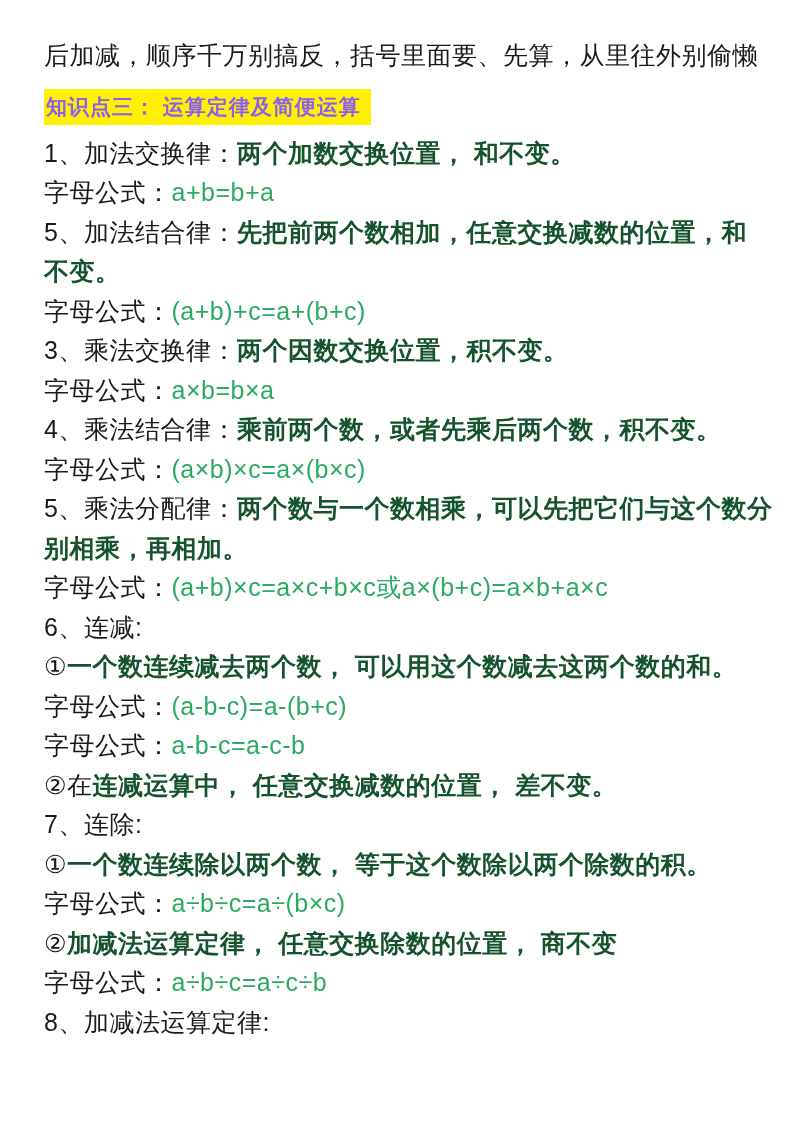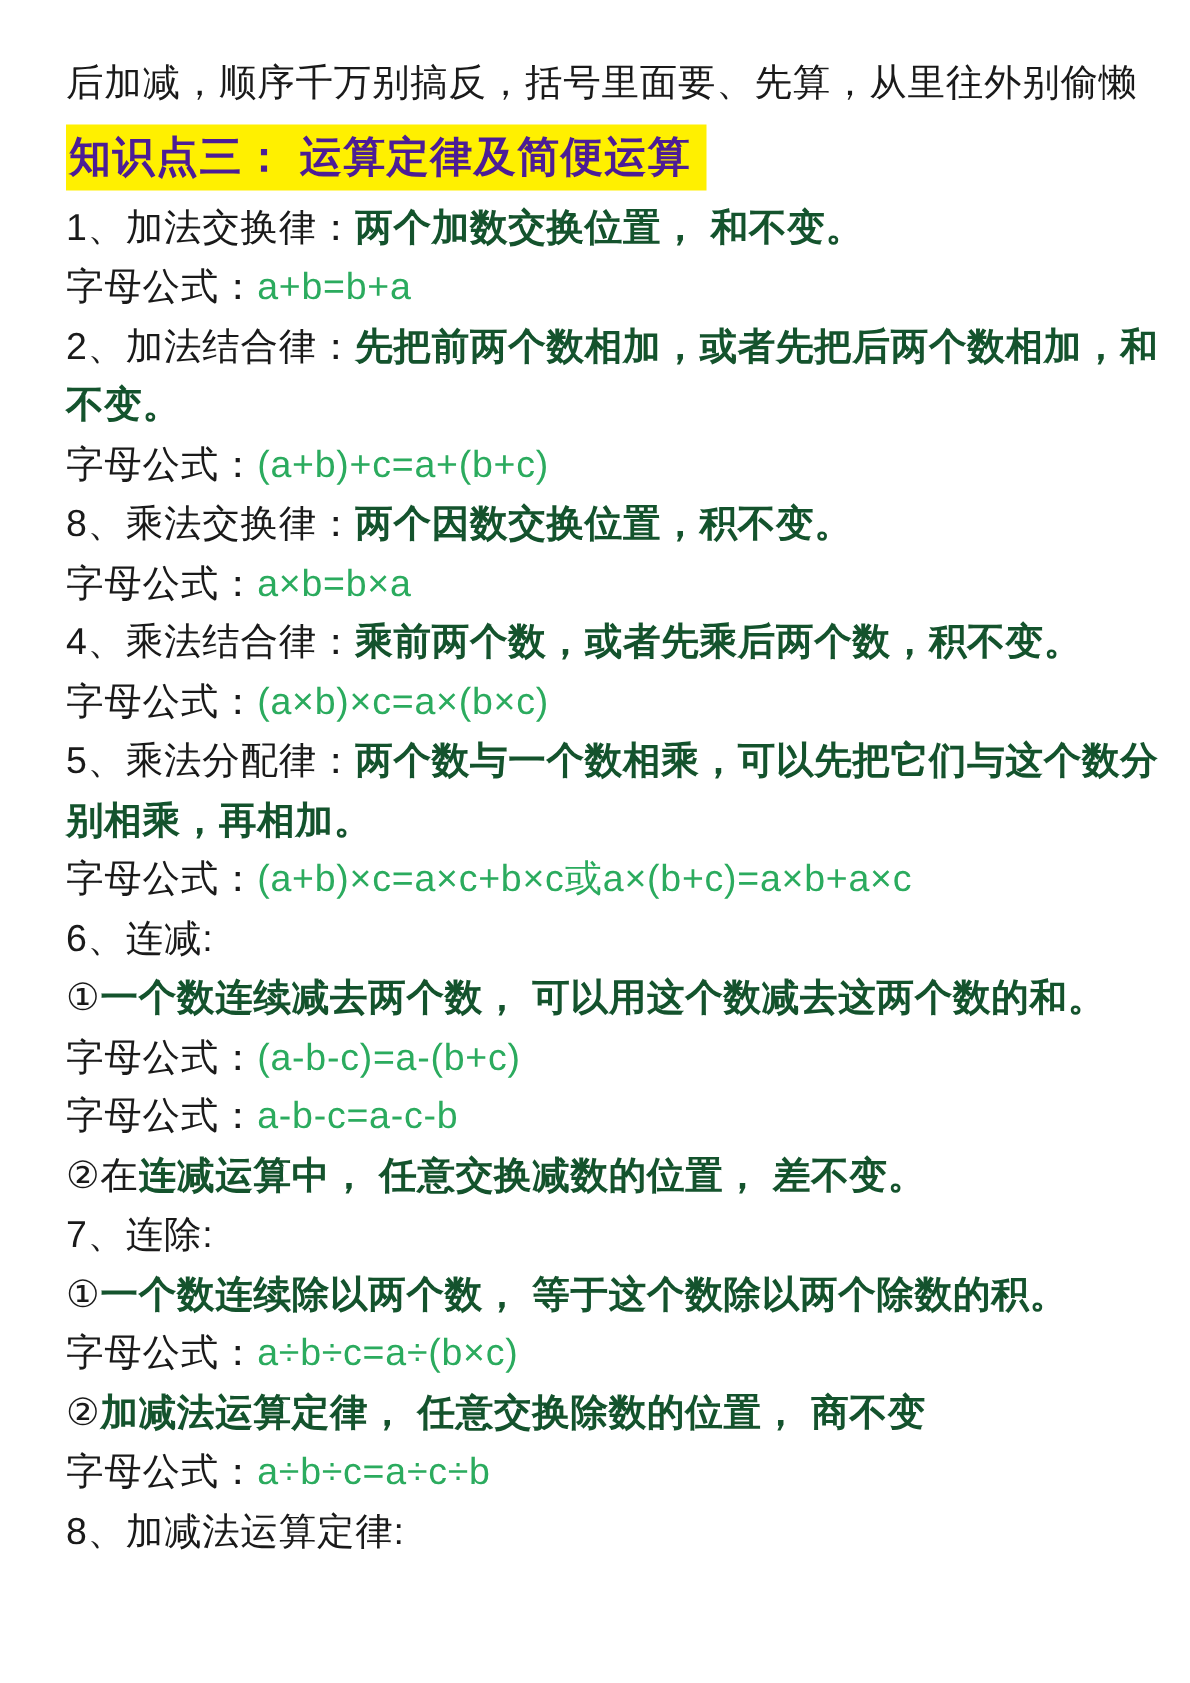--- a/index.html
+++ b/index.html
@@ -34,40 +34,40 @@
   .seg.green {
     color: #2bab5e;
     font-weight: 400;
   }
   .title-line {
     margin: 6px 0 4px 0;
     line-height: 46px;
   }
   .seg.highlight {
     background: #fff000;
-    color: #4c1d95;
+    color: #8b5cf6;
     font-weight: 800;
-    font-size: 28px;
+    font-size: 21px;
     padding: 6px 10px 7px 2px;
     letter-spacing: 1px;
   }
 </style>
 </head>
 <body>
 
 <div class="page">
   <div>
       <div class="line"><span class="seg black">后加减，顺序千万别搞反，括号里面要、先算，从里往外别偷懒</span></div>
       <div class="line title-line"><span class="seg highlight">知识点三： 运算定律及简便运算</span></div>
       <div class="line"><span class="seg black">1、加法交换律：</span><span class="seg red">两个加数交换位置， 和不变。</span></div>
       <div class="line"><span class="seg black">字母公式：</span><span class="seg green">a+b=b+a</span></div>
-      <div class="line"><span class="seg black">2、加法结合律：</span><span class="seg red">先把前两个数相加，或者先把后两个数相加，和</span></div>
+      <div class="line"><span class="seg black">5、加法结合律：</span><span class="seg red">先把前两个数相加，任意交换减数的位置，和</span></div>
       <div class="line"><span class="seg red">不变。</span></div>
       <div class="line"><span class="seg black">字母公式：</span><span class="seg green">(a+b)+c=a+(b+c)</span></div>
-      <div class="line"><span class="seg black">8、乘法交换律：</span><span class="seg red">两个因数交换位置，积不变。</span></div>
+      <div class="line"><span class="seg black">3、乘法交换律：</span><span class="seg red">两个因数交换位置，积不变。</span></div>
       <div class="line"><span class="seg black">字母公式：</span><span class="seg green">a×b=b×a</span></div>
       <div class="line"><span class="seg black">4、乘法结合律：</span><span class="seg red">乘前两个数，或者先乘后两个数，积不变。</span></div>
       <div class="line"><span class="seg black">字母公式：</span><span class="seg green">(a×b)×c=a×(b×c)</span></div>
       <div class="line"><span class="seg black">5、乘法分配律：</span><span class="seg red">两个数与一个数相乘，可以先把它们与这个数分</span></div>
       <div class="line"><span class="seg red">别相乘，再相加。</span></div>
       <div class="line"><span class="seg black">字母公式：</span><span class="seg green">(a+b)×c=a×c+b×c或a×(b+c)=a×b+a×c</span></div>
       <div class="line"><span class="seg black">6、连减:</span></div>
       <div class="line"><span class="seg black">①</span><span class="seg red">一个数连续减去两个数， 可以用这个数减去这两个数的和。</span></div>
       <div class="line"><span class="seg black">字母公式：</span><span class="seg green">(a-b-c)=a-(b+c)</span></div>
       <div class="line"><span class="seg black">字母公式：</span><span class="seg green">a-b-c=a-c-b</span></div>

